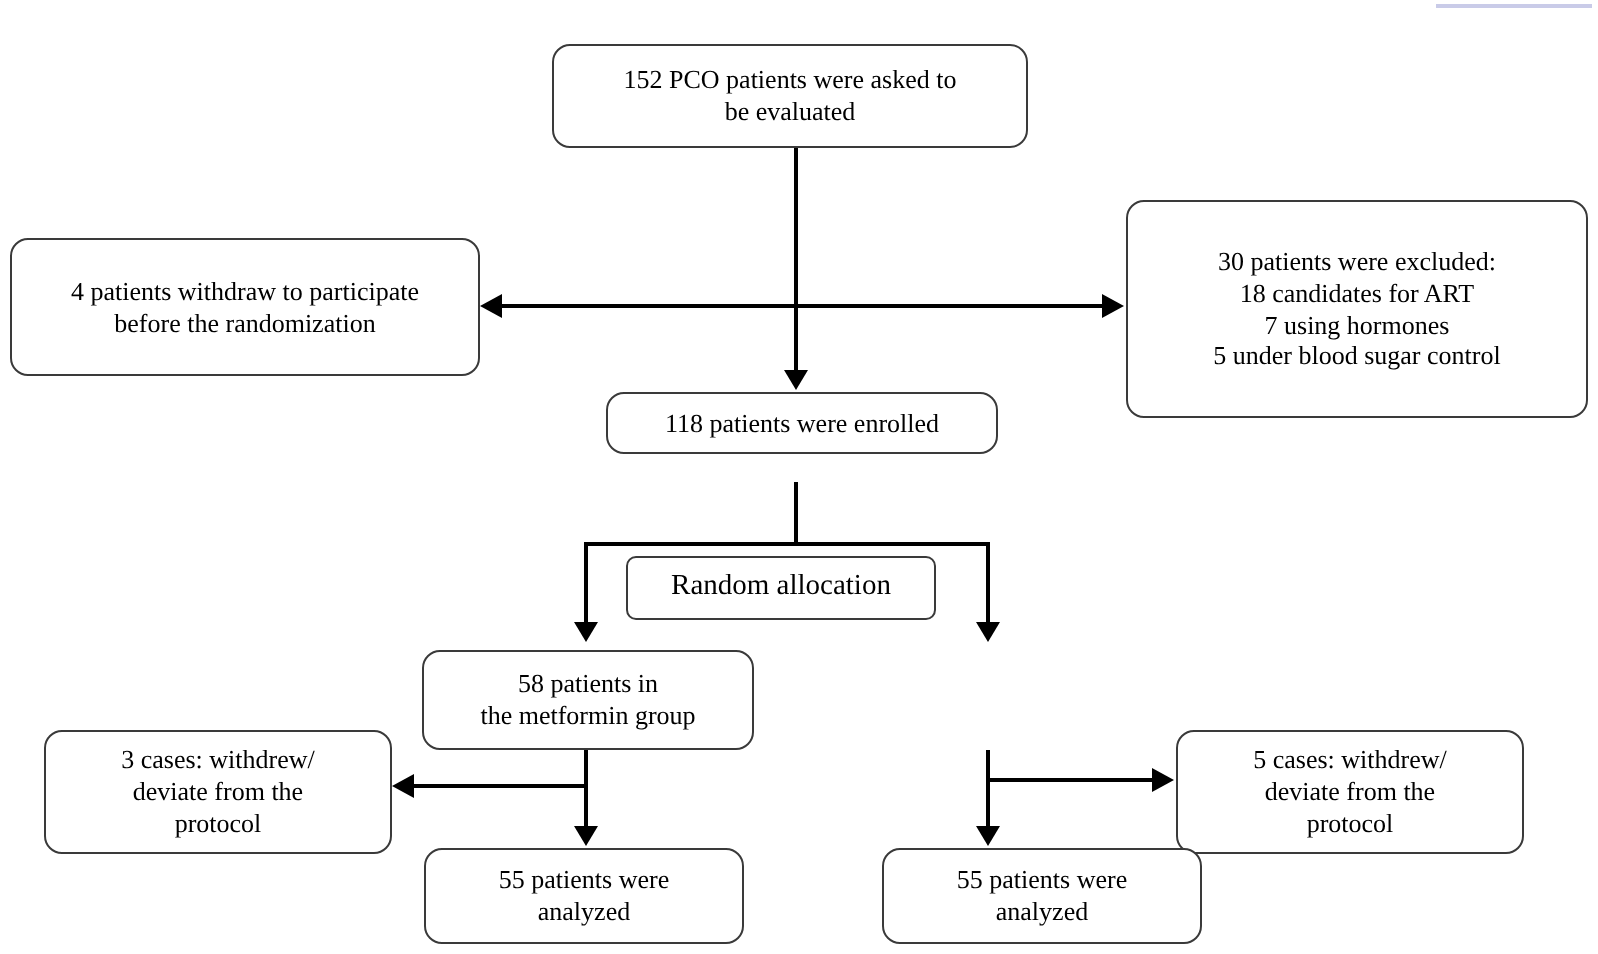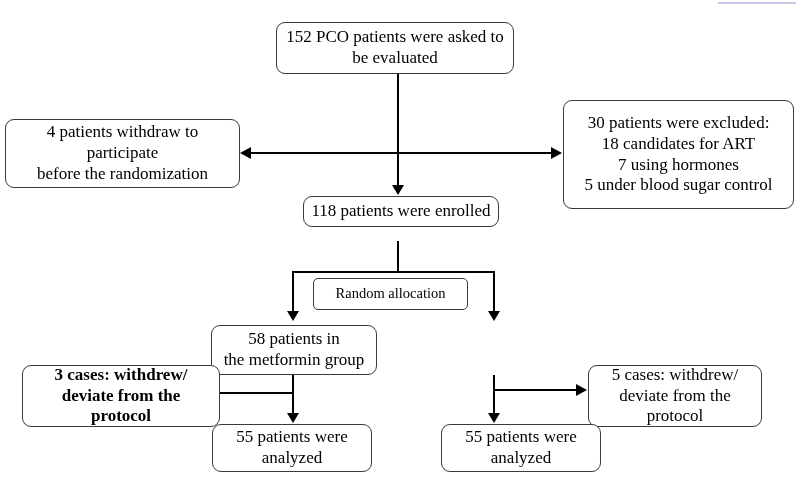--- a/index.html
+++ b/index.html
@@ -40,21 +40,21 @@
   .node{
     position:absolute;
     box-sizing:border-box;
     border:1px solid #3a3a3a;
     border-radius:9px;
     background:#ffffff;
     display:flex;
     align-items:center;
     justify-content:center;
     text-align:center;
-    font-size:17px;
+    font-size:13px;
     line-height:1.22;
     padding:2px 6px;
     z-index:5;
   }
   .node.sharp{ border-radius:5px; font-size:14.5px; }
   .node .txt{ display:block; white-space:pre-line; }
 
   
   .vline{ position:absolute; width:2px; background:#000000; z-index:2; }
   .hline{ position:absolute; height:2px; background:#000000; z-index:2; }
@@ -132,21 +132,21 @@
   <div class="node sharp" style="left:313px; top:278px; width:155px; height:32px;">
     <span class="txt">Random allocation</span>
   </div>
 
   <div class="node" style="left:211px; top:325px; width:166px; height:50px;">
     <span class="txt">58 patients in
 the metformin group</span>
   </div>
 
 
-  <div class="node" style="left:22px; top:365px; width:198px; height:62px;font-weight:bold;">
+  <div class="node" style="left:22px; top:365px; width:174px; height:62px;">
     <span class="txt">3 cases: withdrew/
 deviate from the
 protocol</span>
   </div>
 
   <div class="node" style="left:588px; top:365px; width:174px; height:62px;">
     <span class="txt">5 cases: withdrew/
 deviate from the
 protocol</span>
   </div>

